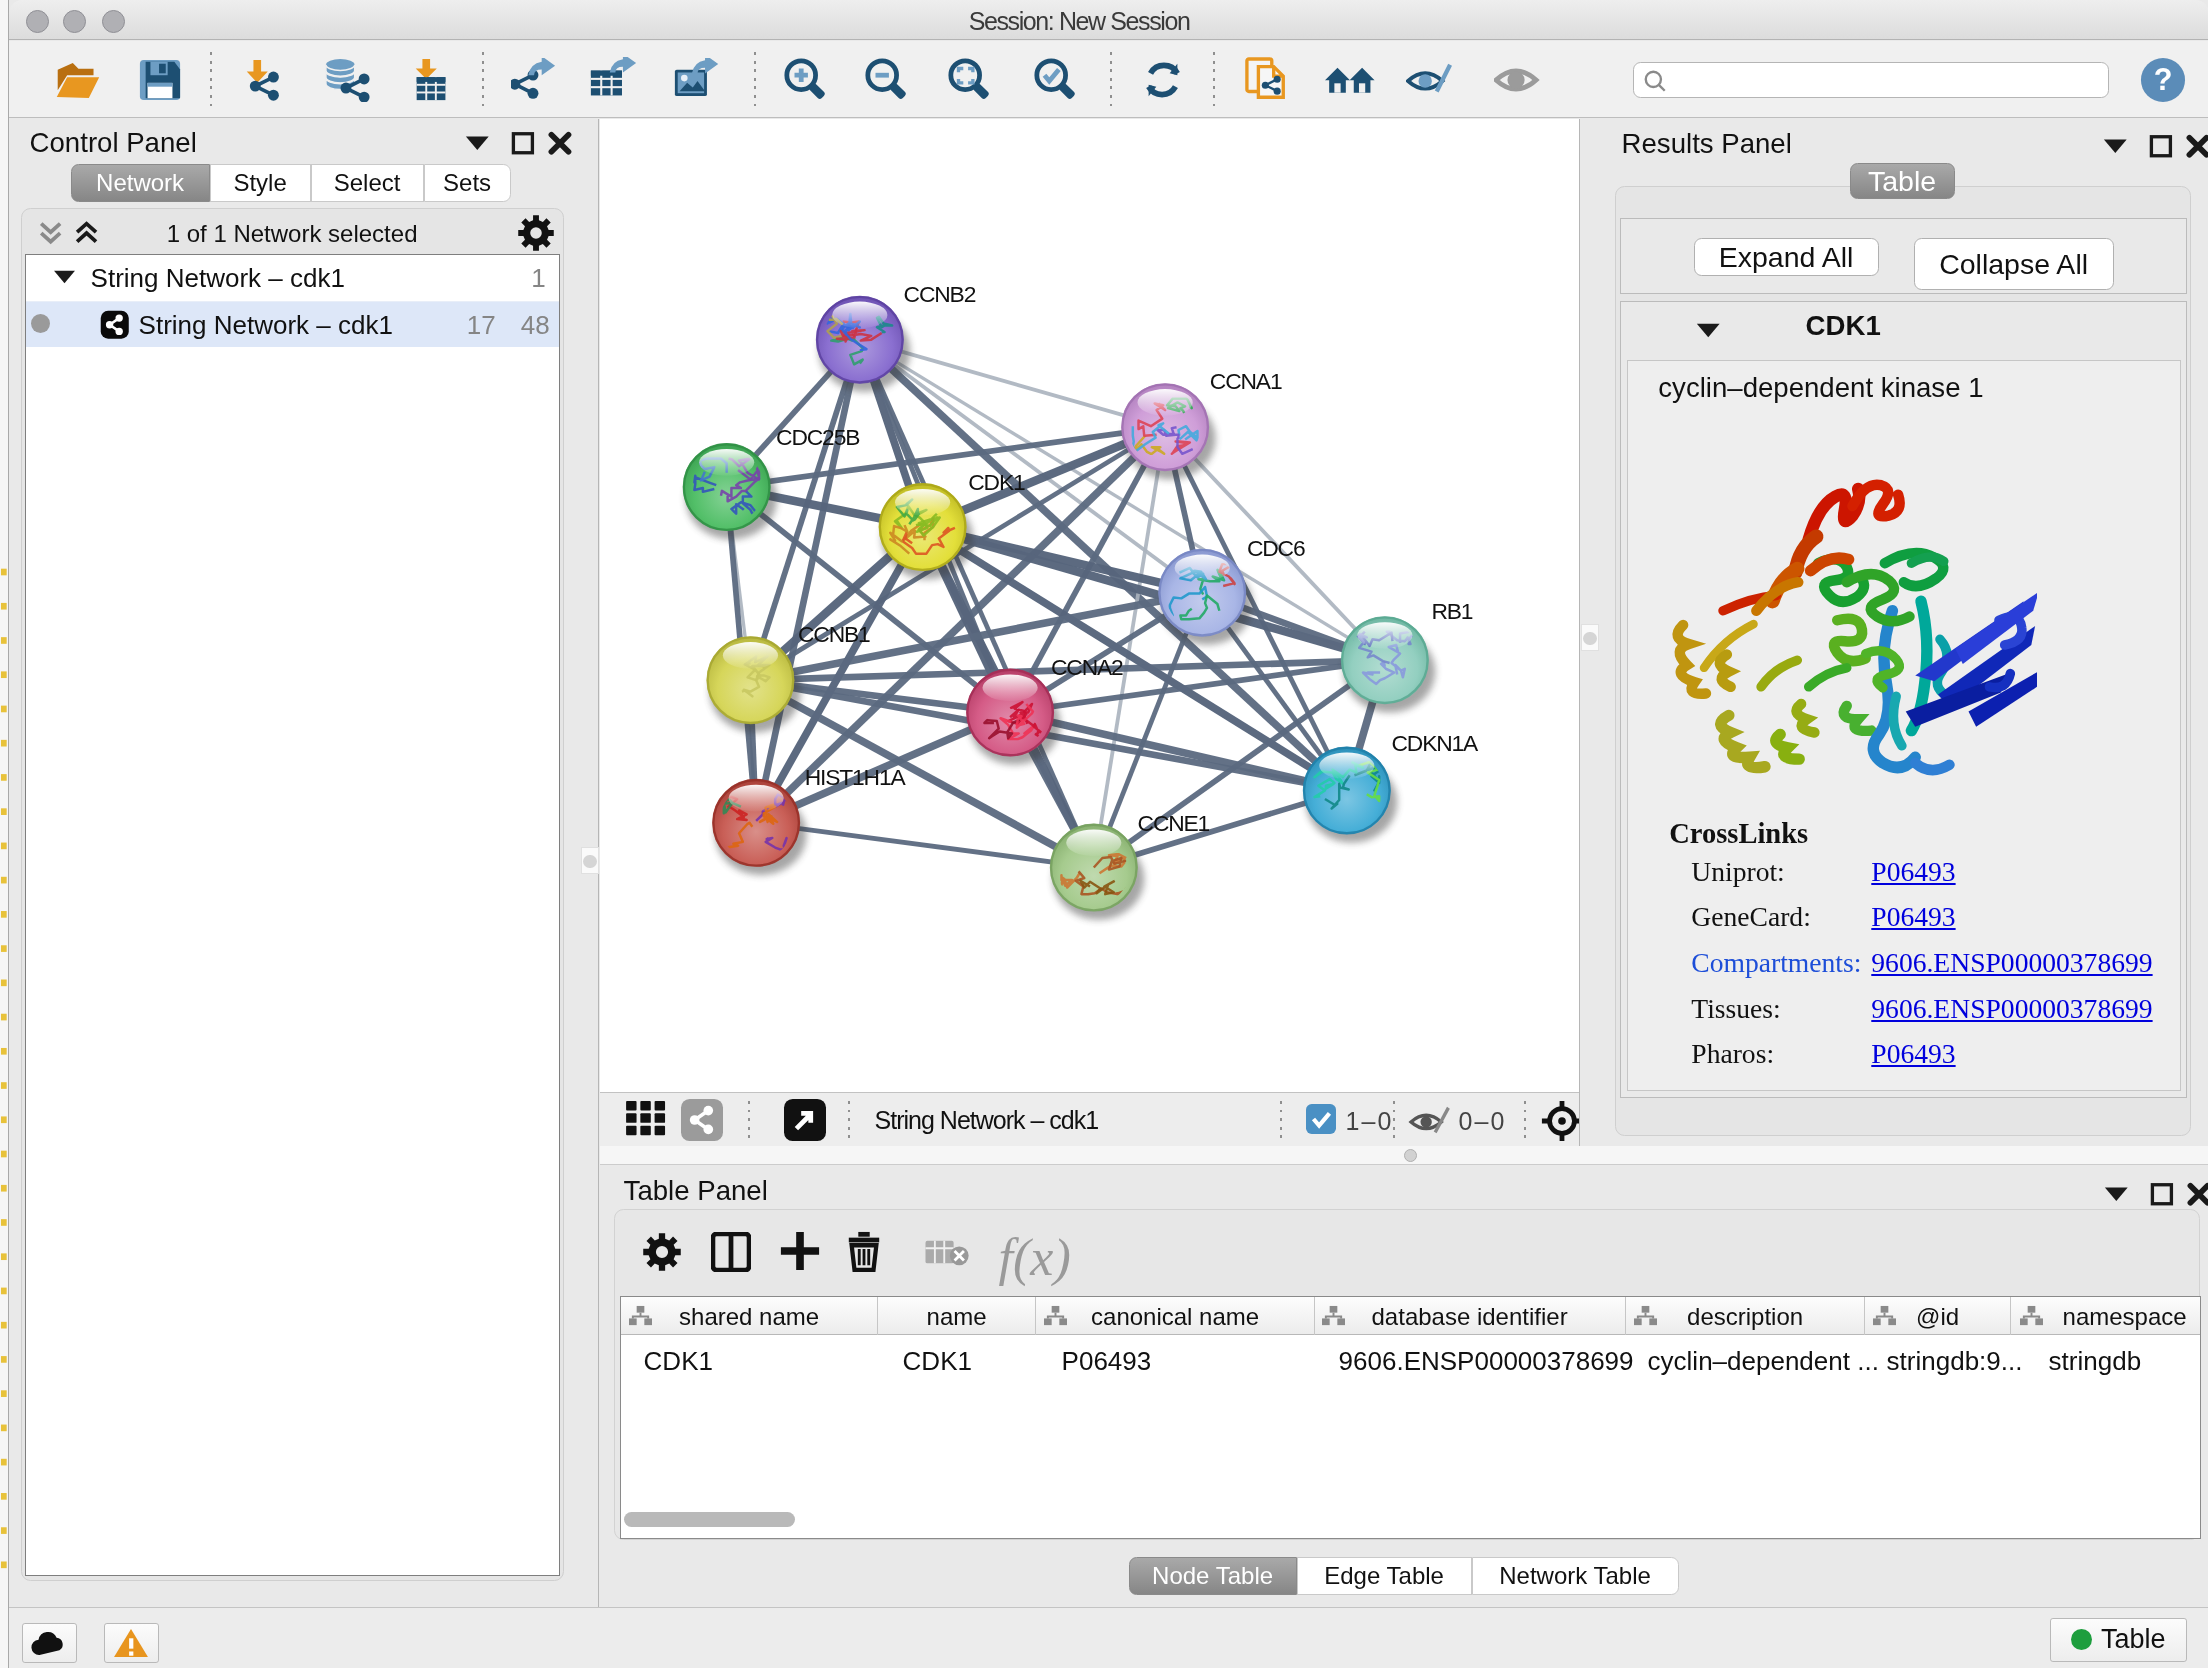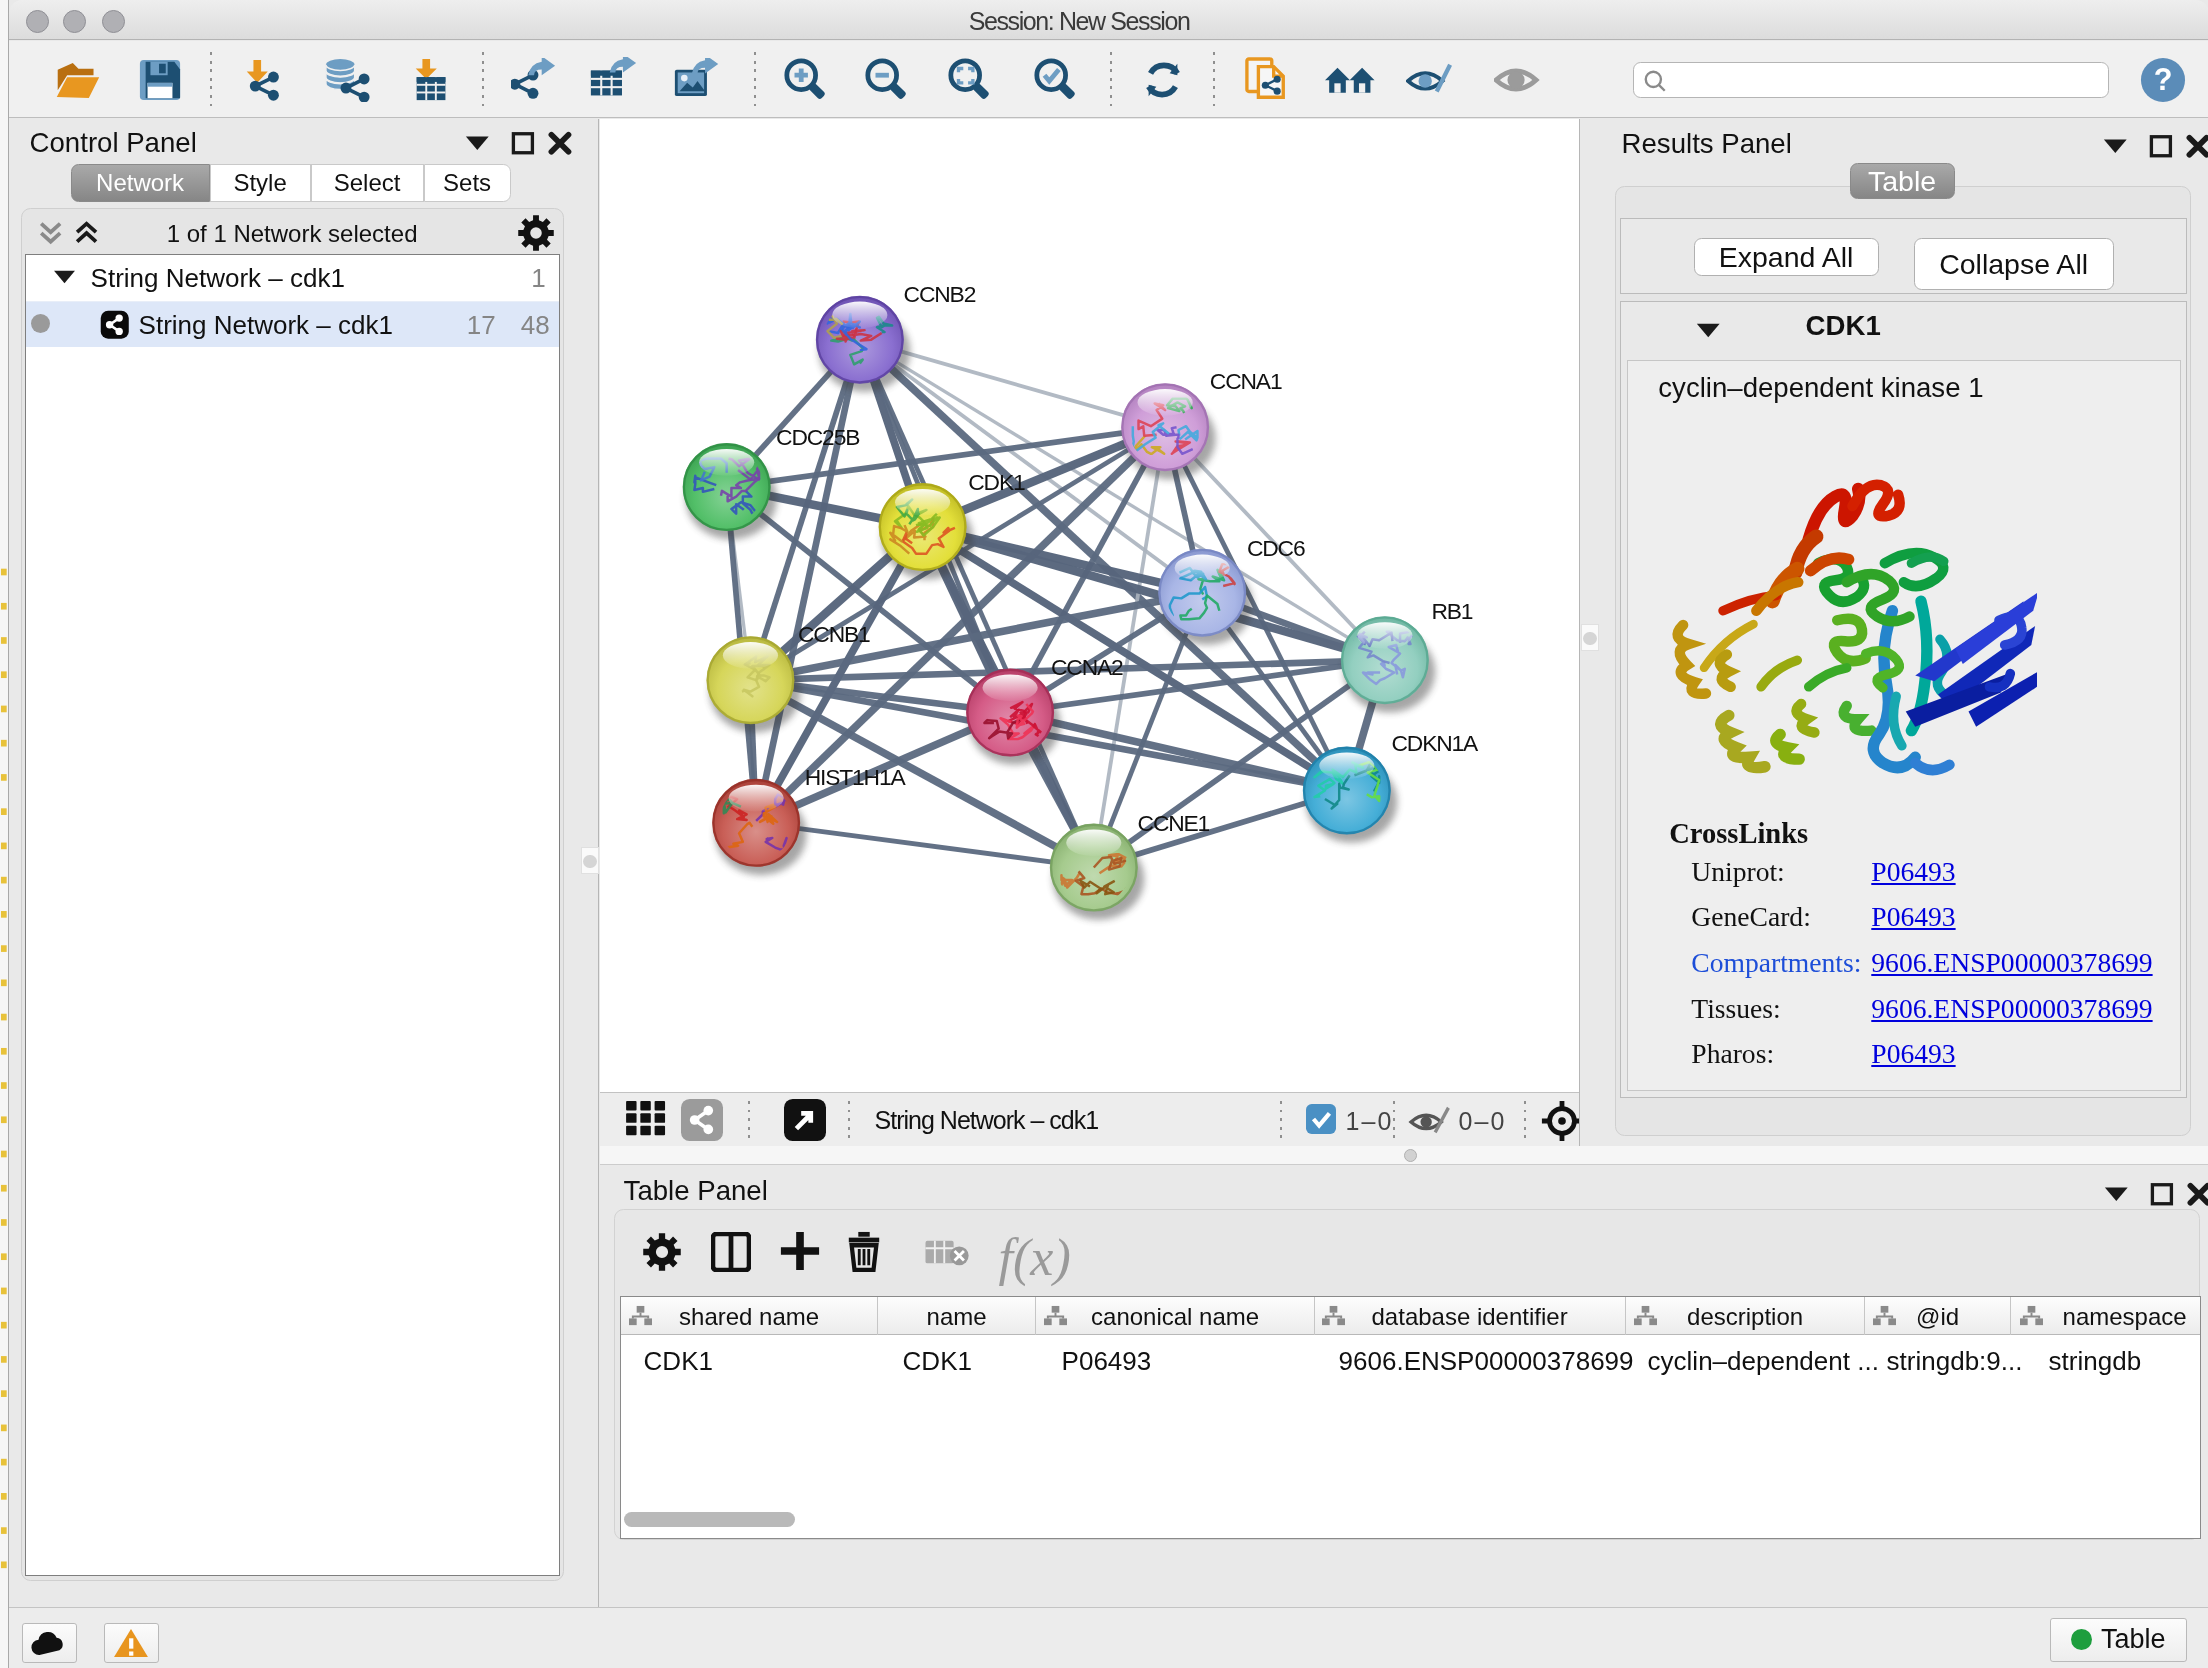--- a/index.html
+++ b/index.html
@@ -851,20 +851,25 @@
           </div>
         <div class="abs" style="left:23px;top:49px;font-size:26px;color:#111;">CDK1</div>
           <div class="abs" style="left:282px;top:49px;font-size:26px;color:#111;">CDK1</div>
           <div class="abs" style="left:441px;top:49px;font-size:26px;color:#111;">P06493</div>
           <div class="abs" style="left:718px;top:49px;font-size:26px;color:#111;">9606.ENSP00000378699</div>
           <div class="abs" style="left:1027px;top:49px;font-size:26px;color:#111;">cyclin–dependent ...</div>
           <div class="abs" style="left:1266px;top:49px;font-size:26px;color:#111;">stringdb:9...</div>
           <div class="abs" style="left:1428px;top:49px;font-size:26px;color:#111;">stringdb</div>
         <div style="position:absolute;left:3.8px;top:215px;width:171px;height:15px;border-radius:7.6px;background:#b9b9b9;"></div>
       </div>
+      <div class="tabs" style="left:529px;top:392px;">
+          <div class="tab sel" style="width:168px;">Node Table</div>
+          <div class="tab" style="width:175px;">Edge Table</div>
+          <div class="tab" style="width:207px;">Network Table</div>
+        </div>
     </div>
       <div class="abs" style="left:572px;top:728px;width:18px;height:27px;background:#fafafa;border:1px solid #e0e0e0;z-index:6;">
         <span style="position:absolute;left:1.9px;top:6.7px;width:13.3px;height:13.3px;border-radius:50%;background:#d5d5d5;"></span>
       </div>
 <div class="abs" style="left:1572px;top:505px;width:18px;height:27px;background:#fafafa;border:1px solid #e0e0e0;z-index:6;">
         <span style="position:absolute;left:1.9px;top:6.7px;width:13.3px;height:13.3px;border-radius:50%;background:#d5d5d5;"></span>
       </div>
 </div>
     <div class="abs" id="sb">
  <div class="sbbtn" style="left:13.3px;">

